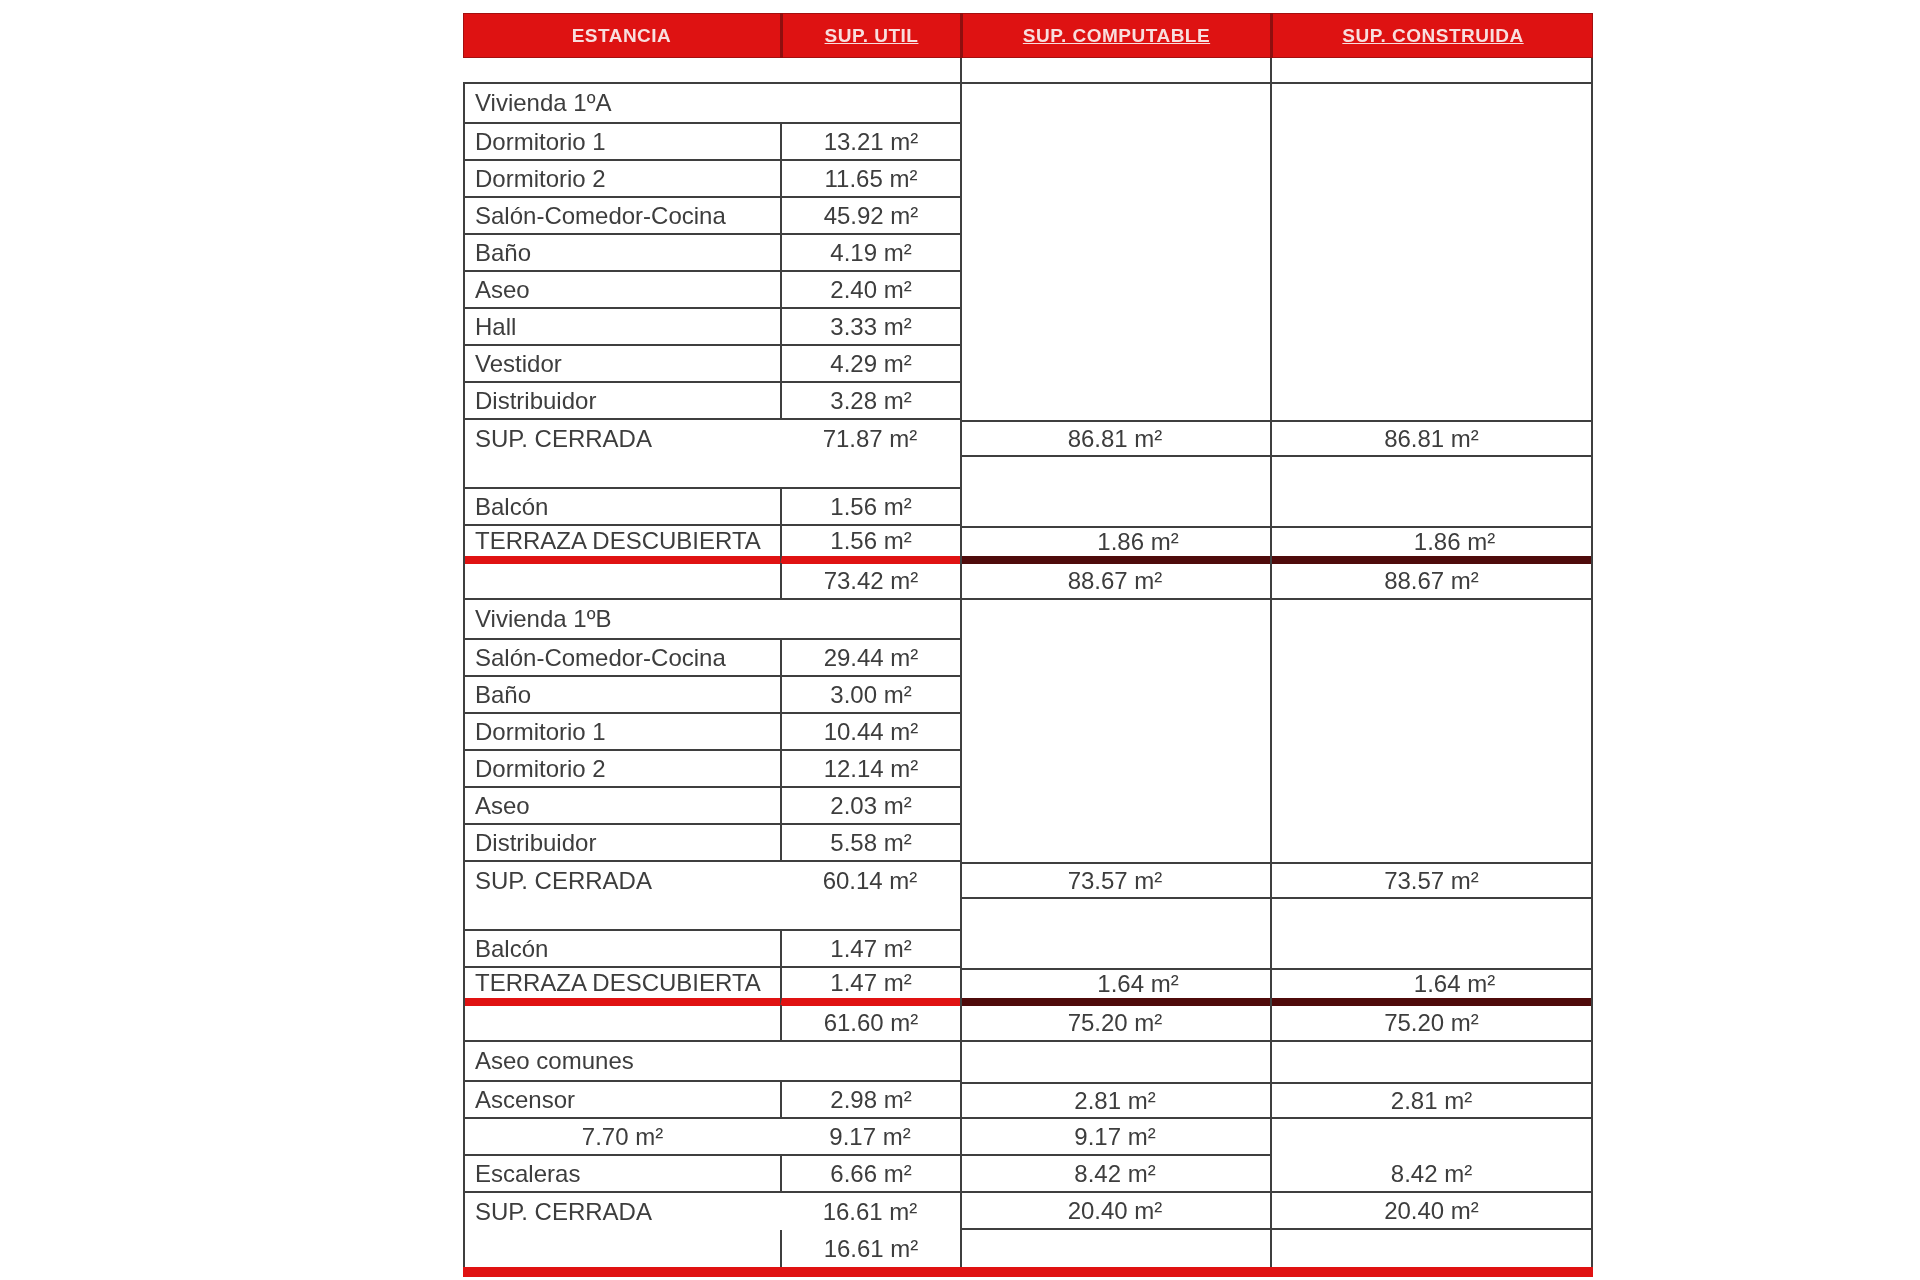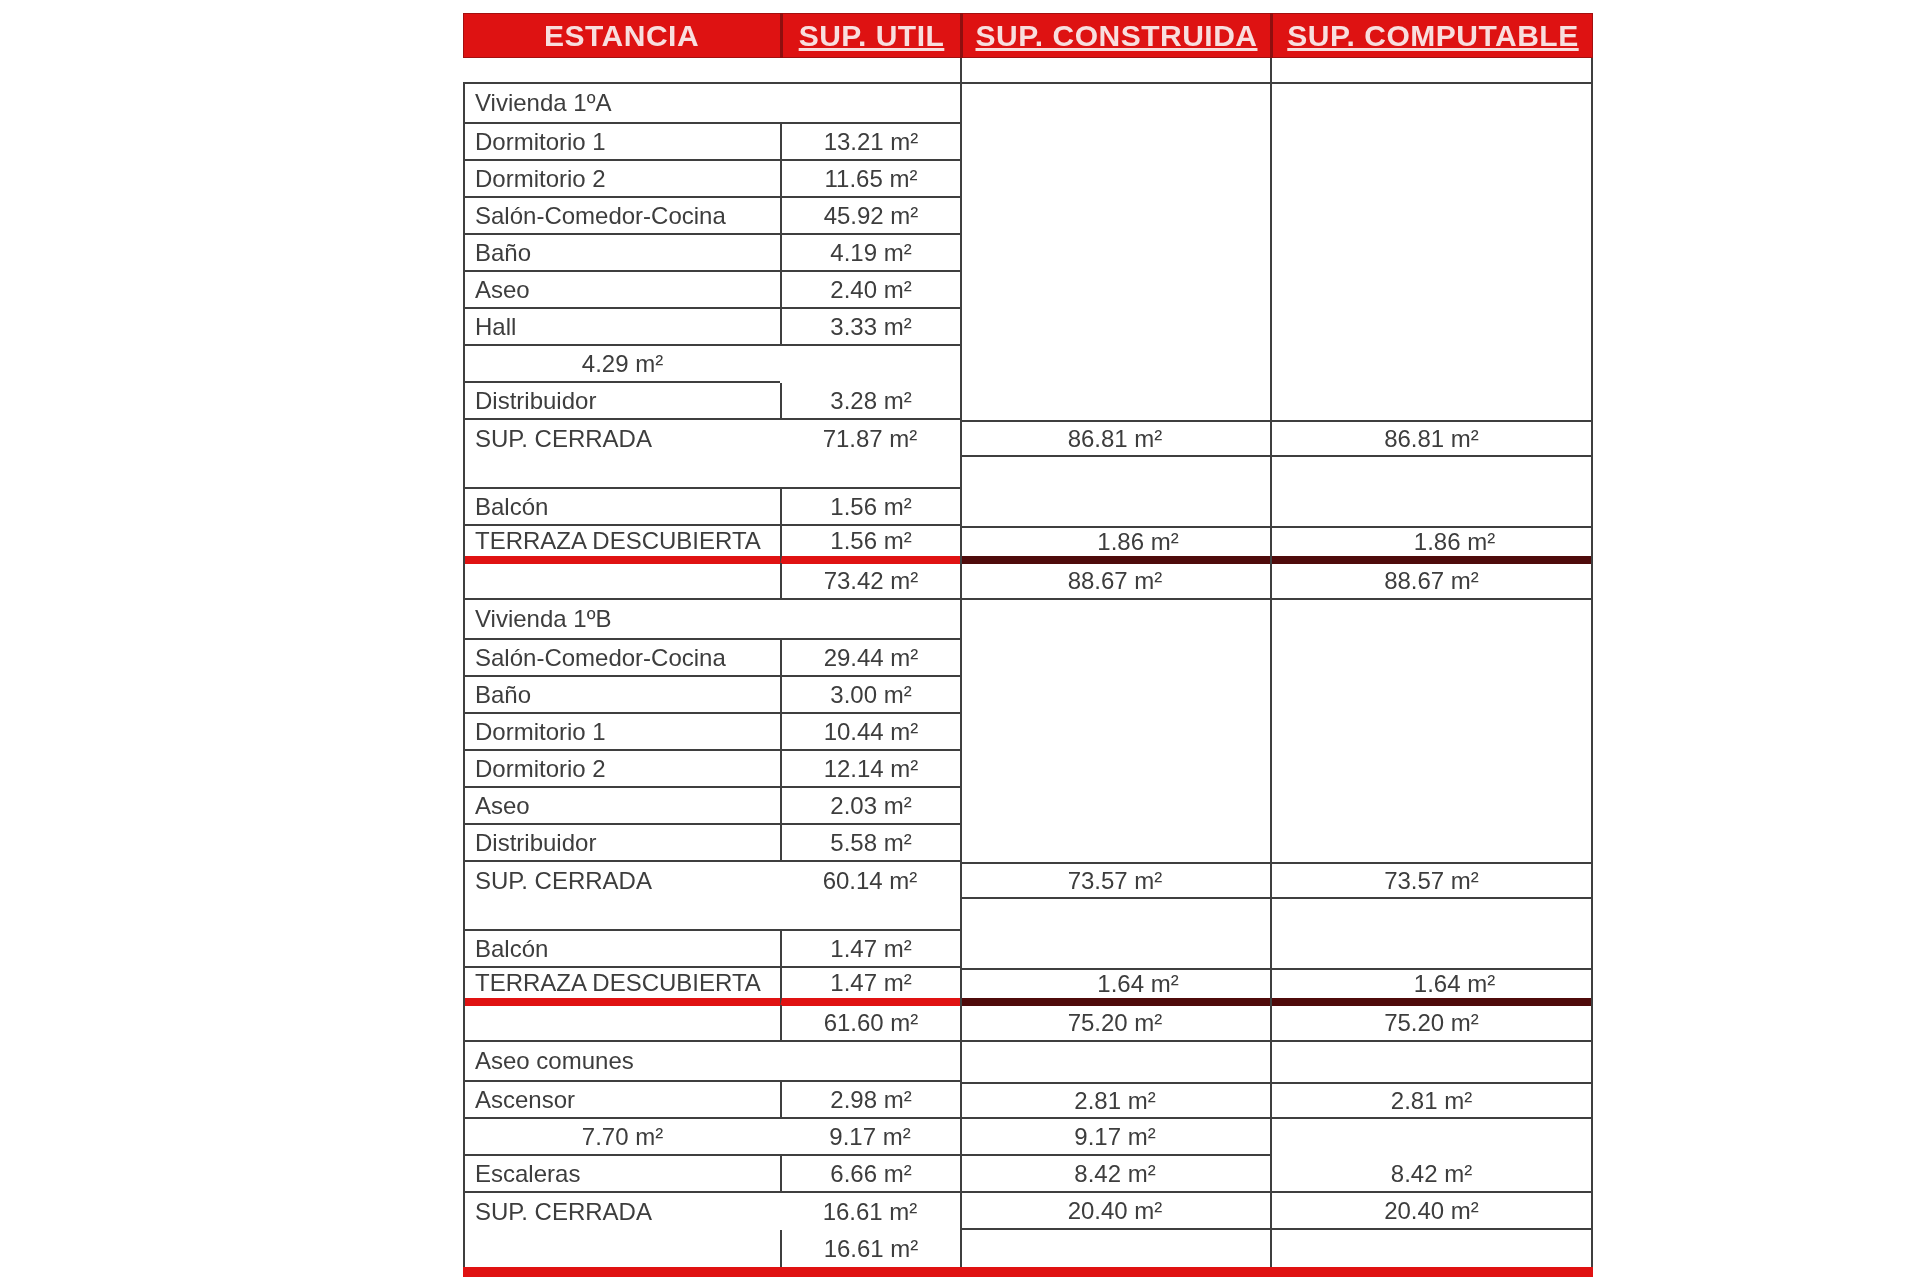--- a/index.html
+++ b/index.html
@@ -21,21 +21,21 @@
     position:absolute;left:463px;top:13px;width:1130px;height:1264px;
   }
   
   .thead{
     display:grid;grid-template-columns:317px 180px 310px 323px;
     height:45px;background:var(--header-bg);
     box-shadow:0 0 0 1px #a31010 inset;
   }
   .hcell{
     display:flex;align-items:center;justify-content:center;
-    color:var(--header-text);font-size:30px;font-weight:600;letter-spacing:.5px;
+    color:var(--header-text);font-size:19px;font-weight:600;letter-spacing:.5px;
     white-space:nowrap;
   }
   .hcell + .hcell{border-left:3px solid #8f0e0e;text-decoration:underline;}
   
   .tbody{position:relative;}
   .row{
     display:grid;grid-template-columns:317px 180px 310px 323px;
     height:37px;
     text-align:center;
   }
@@ -83,22 +83,22 @@
   .red-bottom{position:absolute;left:0;right:0;bottom:0;height:10px;background:var(--red);}
 </style>
 </head>
 <body>
 
 <div class="area-table">
 
   <div class="thead">
     <div class="hcell">ESTANCIA</div>
     <div class="hcell">SUP. UTIL</div>
+    <div class="hcell">SUP. COMPUTABLE</div>
     <div class="hcell">SUP. CONSTRUIDA</div>
-    <div class="hcell">SUP. COMPUTABLE</div>
   </div>
 
   <div class="tbody" id="table-body">
       <div class="row t-gap">
         <div class="cell c-label"></div>
         <div class="cell c-util"></div>
         <div class="cell c-cons"></div>
         <div class="cell c-comp"></div>
       </div>
       <div class="row t-section">
@@ -137,20 +137,21 @@
         <div class="cell c-cons"></div>
         <div class="cell c-comp"></div>
       </div>
       <div class="row t-room">
         <div class="cell c-label">Hall</div>
         <div class="cell c-util">3.33 m²</div>
         <div class="cell c-cons"></div>
         <div class="cell c-comp"></div>
       </div>
       <div class="row t-room">
+        <div class="cell c-label">Vestidor</div>
         <div class="cell c-util">4.29 m²</div>
         <div class="cell c-cons"></div>
         <div class="cell c-comp"></div>
       </div>
       <div class="row t-room">
         <div class="cell c-label">Distribuidor</div>
         <div class="cell c-util">3.28 m²</div>
         <div class="cell c-cons"></div>
         <div class="cell c-comp"></div>
       </div>

